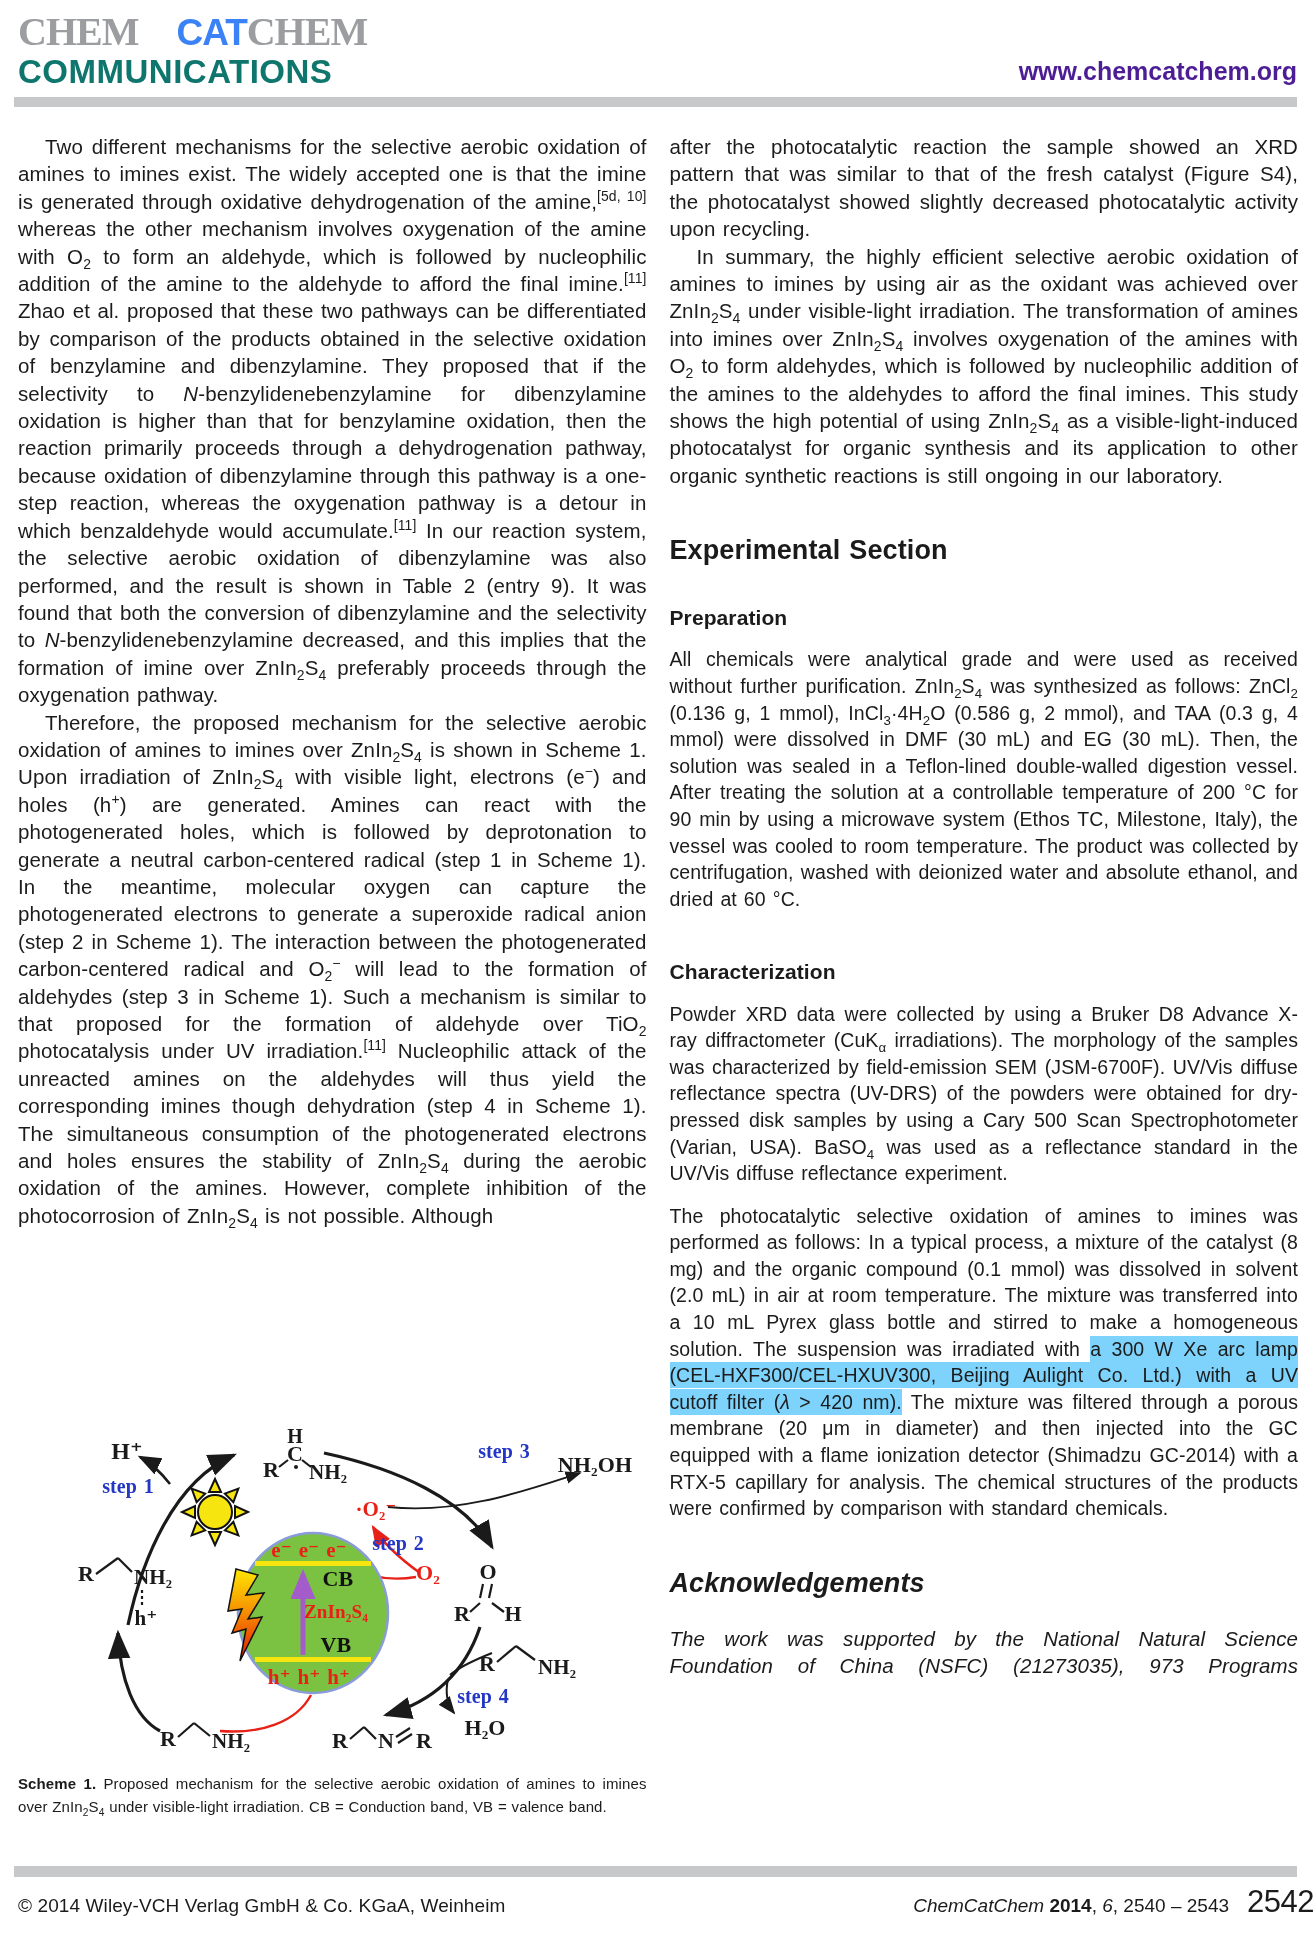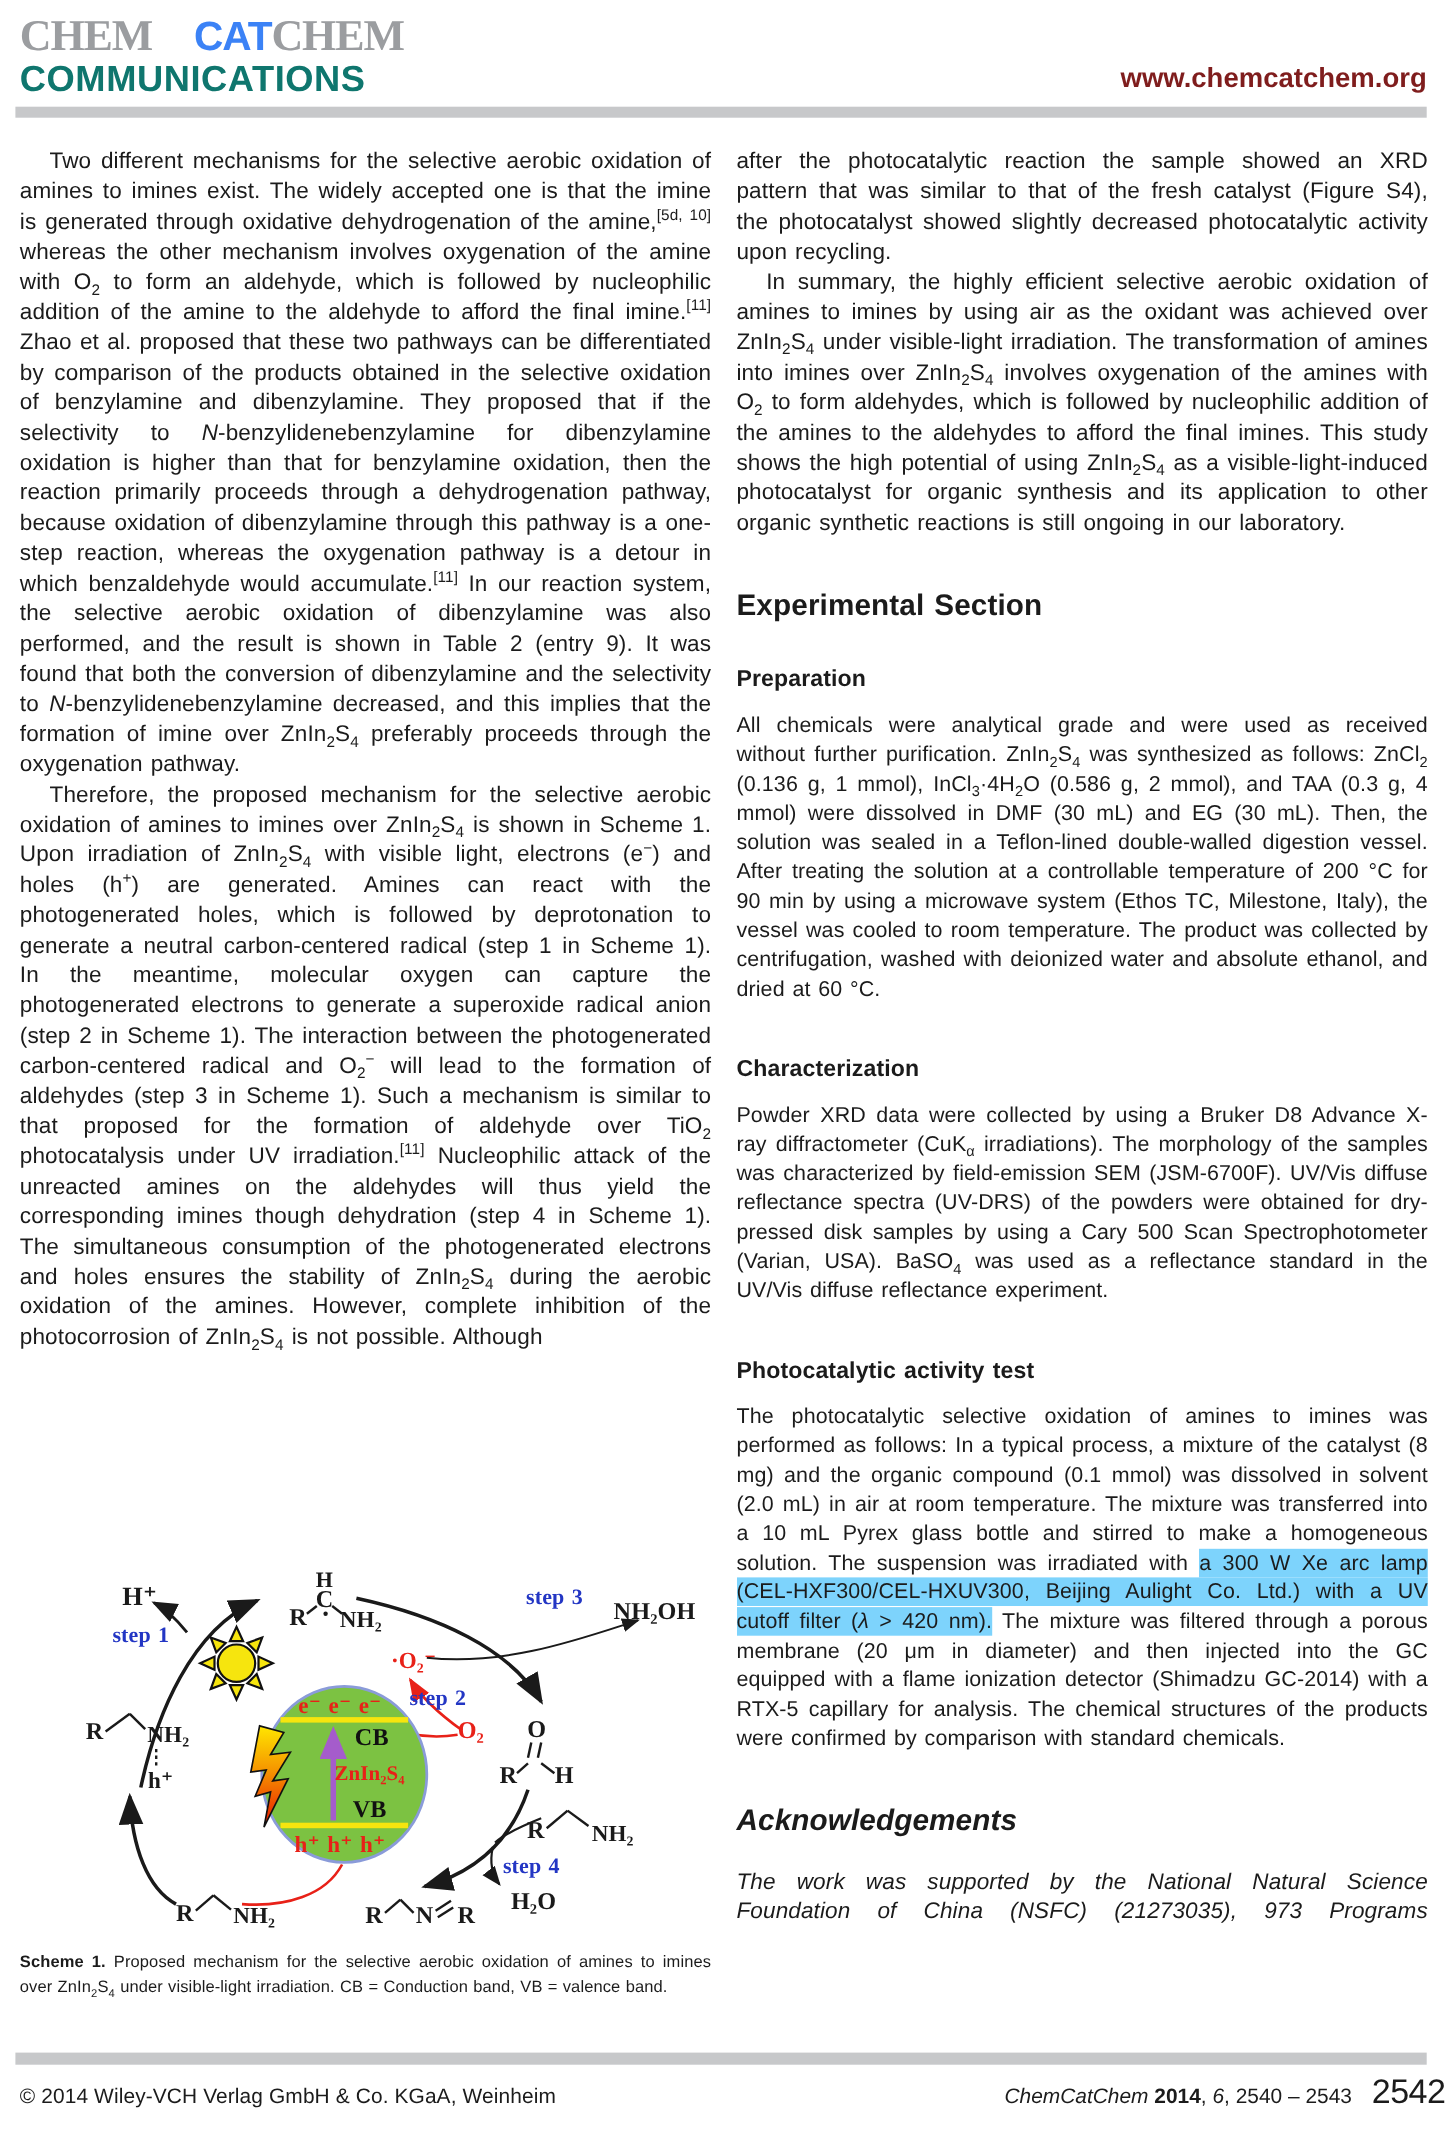--- a/index.html
+++ b/index.html
@@ -19,21 +19,21 @@
   .brand .cat {
     font-family:"Liberation Sans",sans-serif;
     font-size:37px; color:#3b82f6; font-weight:800; letter-spacing:-1px;margin-left:38px;
   }
   .section-title {
     font-size:33px; font-weight:700; color:#0f766e; letter-spacing:0.5px;
     margin-top:3px; line-height:1;
   }
   .website {
     position:absolute; right:17px; bottom:2px;
-    font-size:25px; font-weight:700; color:#7f1d1d; text-decoration:none;
+    font-size:25px; font-weight:700; color:#4c1d95; text-decoration:none;
   }
   .rule { height:10px; background:#c7c8ca; margin:9px 17px 0 14px; }
 
   
   .columns { display:flex; gap:23px; padding:26px 16px 0 18px; align-items:flex-start; }
   .col {
     width:629px; text-align:justify;
     font-size:20.5px; line-height:27.4px; letter-spacing:0.1px; word-spacing:1.5px;
   }
   .left-col { position:relative; height:1740px; }
@@ -217,21 +217,20 @@
     <p class="indent">In summary, the highly efficient selective aerobic oxidation of amines to imines by using air as the oxidant was achieved over ZnIn<sub>2</sub>S<sub>4</sub> under visible-light irradiation. The transformation of amines into imines over ZnIn<sub>2</sub>S<sub>4</sub> involves oxygenation of the amines with O<sub>2</sub> to form aldehydes, which is followed by nucleophilic addition of the amines to the aldehydes to afford the final imines. This study shows the high potential of using ZnIn<sub>2</sub>S<sub>4</sub> as a visible-light-induced photocatalyst for organic synthesis and its application to other organic synthetic reactions is still ongoing in our laboratory.</p>
 
     <div class="h1">Experimental Section</div>
 
     <div class="h2 first">Preparation</div>
     <p class="small-body">All chemicals were analytical grade and were used as received without further purification. ZnIn<sub>2</sub>S<sub>4</sub> was synthesized as follows: ZnCl<sub>2</sub> (0.136 g, 1 mmol), InCl<sub>3</sub>·4H<sub>2</sub>O (0.586 g, 2 mmol), and TAA (0.3 g, 4 mmol) were dissolved in DMF (30 mL) and EG (30 mL). Then, the solution was sealed in a Teflon-lined double-walled digestion vessel. After treating the solution at a controllable temperature of 200 °C for 90 min by using a microwave system (Ethos TC, Milestone, Italy), the vessel was cooled to room temperature. The product was collected by centrifugation, washed with deionized water and absolute ethanol, and dried at 60 °C.</p>
 
     <div class="h2">Characterization</div>
     <p class="small-body">Powder XRD data were collected by using a Bruker D8 Advance X-ray diffractometer (CuK<sub>α</sub> irradiations). The morphology of the samples was characterized by field-emission SEM (JSM-6700F). UV/Vis diffuse reflectance spectra (UV-DRS) of the powders were obtained for dry-pressed disk samples by using a Cary 500 Scan Spectrophotometer (Varian, USA). BaSO<sub>4</sub> was used as a reflectance standard in the UV/Vis diffuse reflectance experiment.</p>
 
-    <div class="h2">Photocatalytic activity test</div>
     <p class="small-body">The photocatalytic selective oxidation of amines to imines was performed as follows: In a typical process, a mixture of the catalyst (8 mg) and the organic compound (0.1 mmol) was dissolved in solvent (2.0 mL) in air at room temperature. The mixture was transferred into a 10 mL Pyrex glass bottle and stirred to make a homogeneous solution. The suspension was irradiated with <span class="hl">a 300 W Xe arc lamp (CEL-HXF300/CEL-HXUV300, Beijing Aulight Co. Ltd.) with a UV cutoff filter (<i>λ</i> &gt; 420 nm).</span> The mixture was filtered through a porous membrane (20 μm in diameter) and then injected into the GC equipped with a flame ionization detector (Shimadzu GC-2014) with a RTX-5 capillary for analysis. The chemical structures of the products were confirmed by comparison with standard chemicals.</p>
 
     <div class="h1 italic">Acknowledgements</div>
     <p class="ack-body">The work was supported by the National Natural Science Foundation of China (NSFC) (21273035), 973 Programs</p>
   </div>
 </div>
 
 <div class="footer-rule"></div>
 <div class="footer-row">
   <div class="copyright">© 2014 Wiley-VCH Verlag GmbH &amp; Co. KGaA, Weinheim</div>

